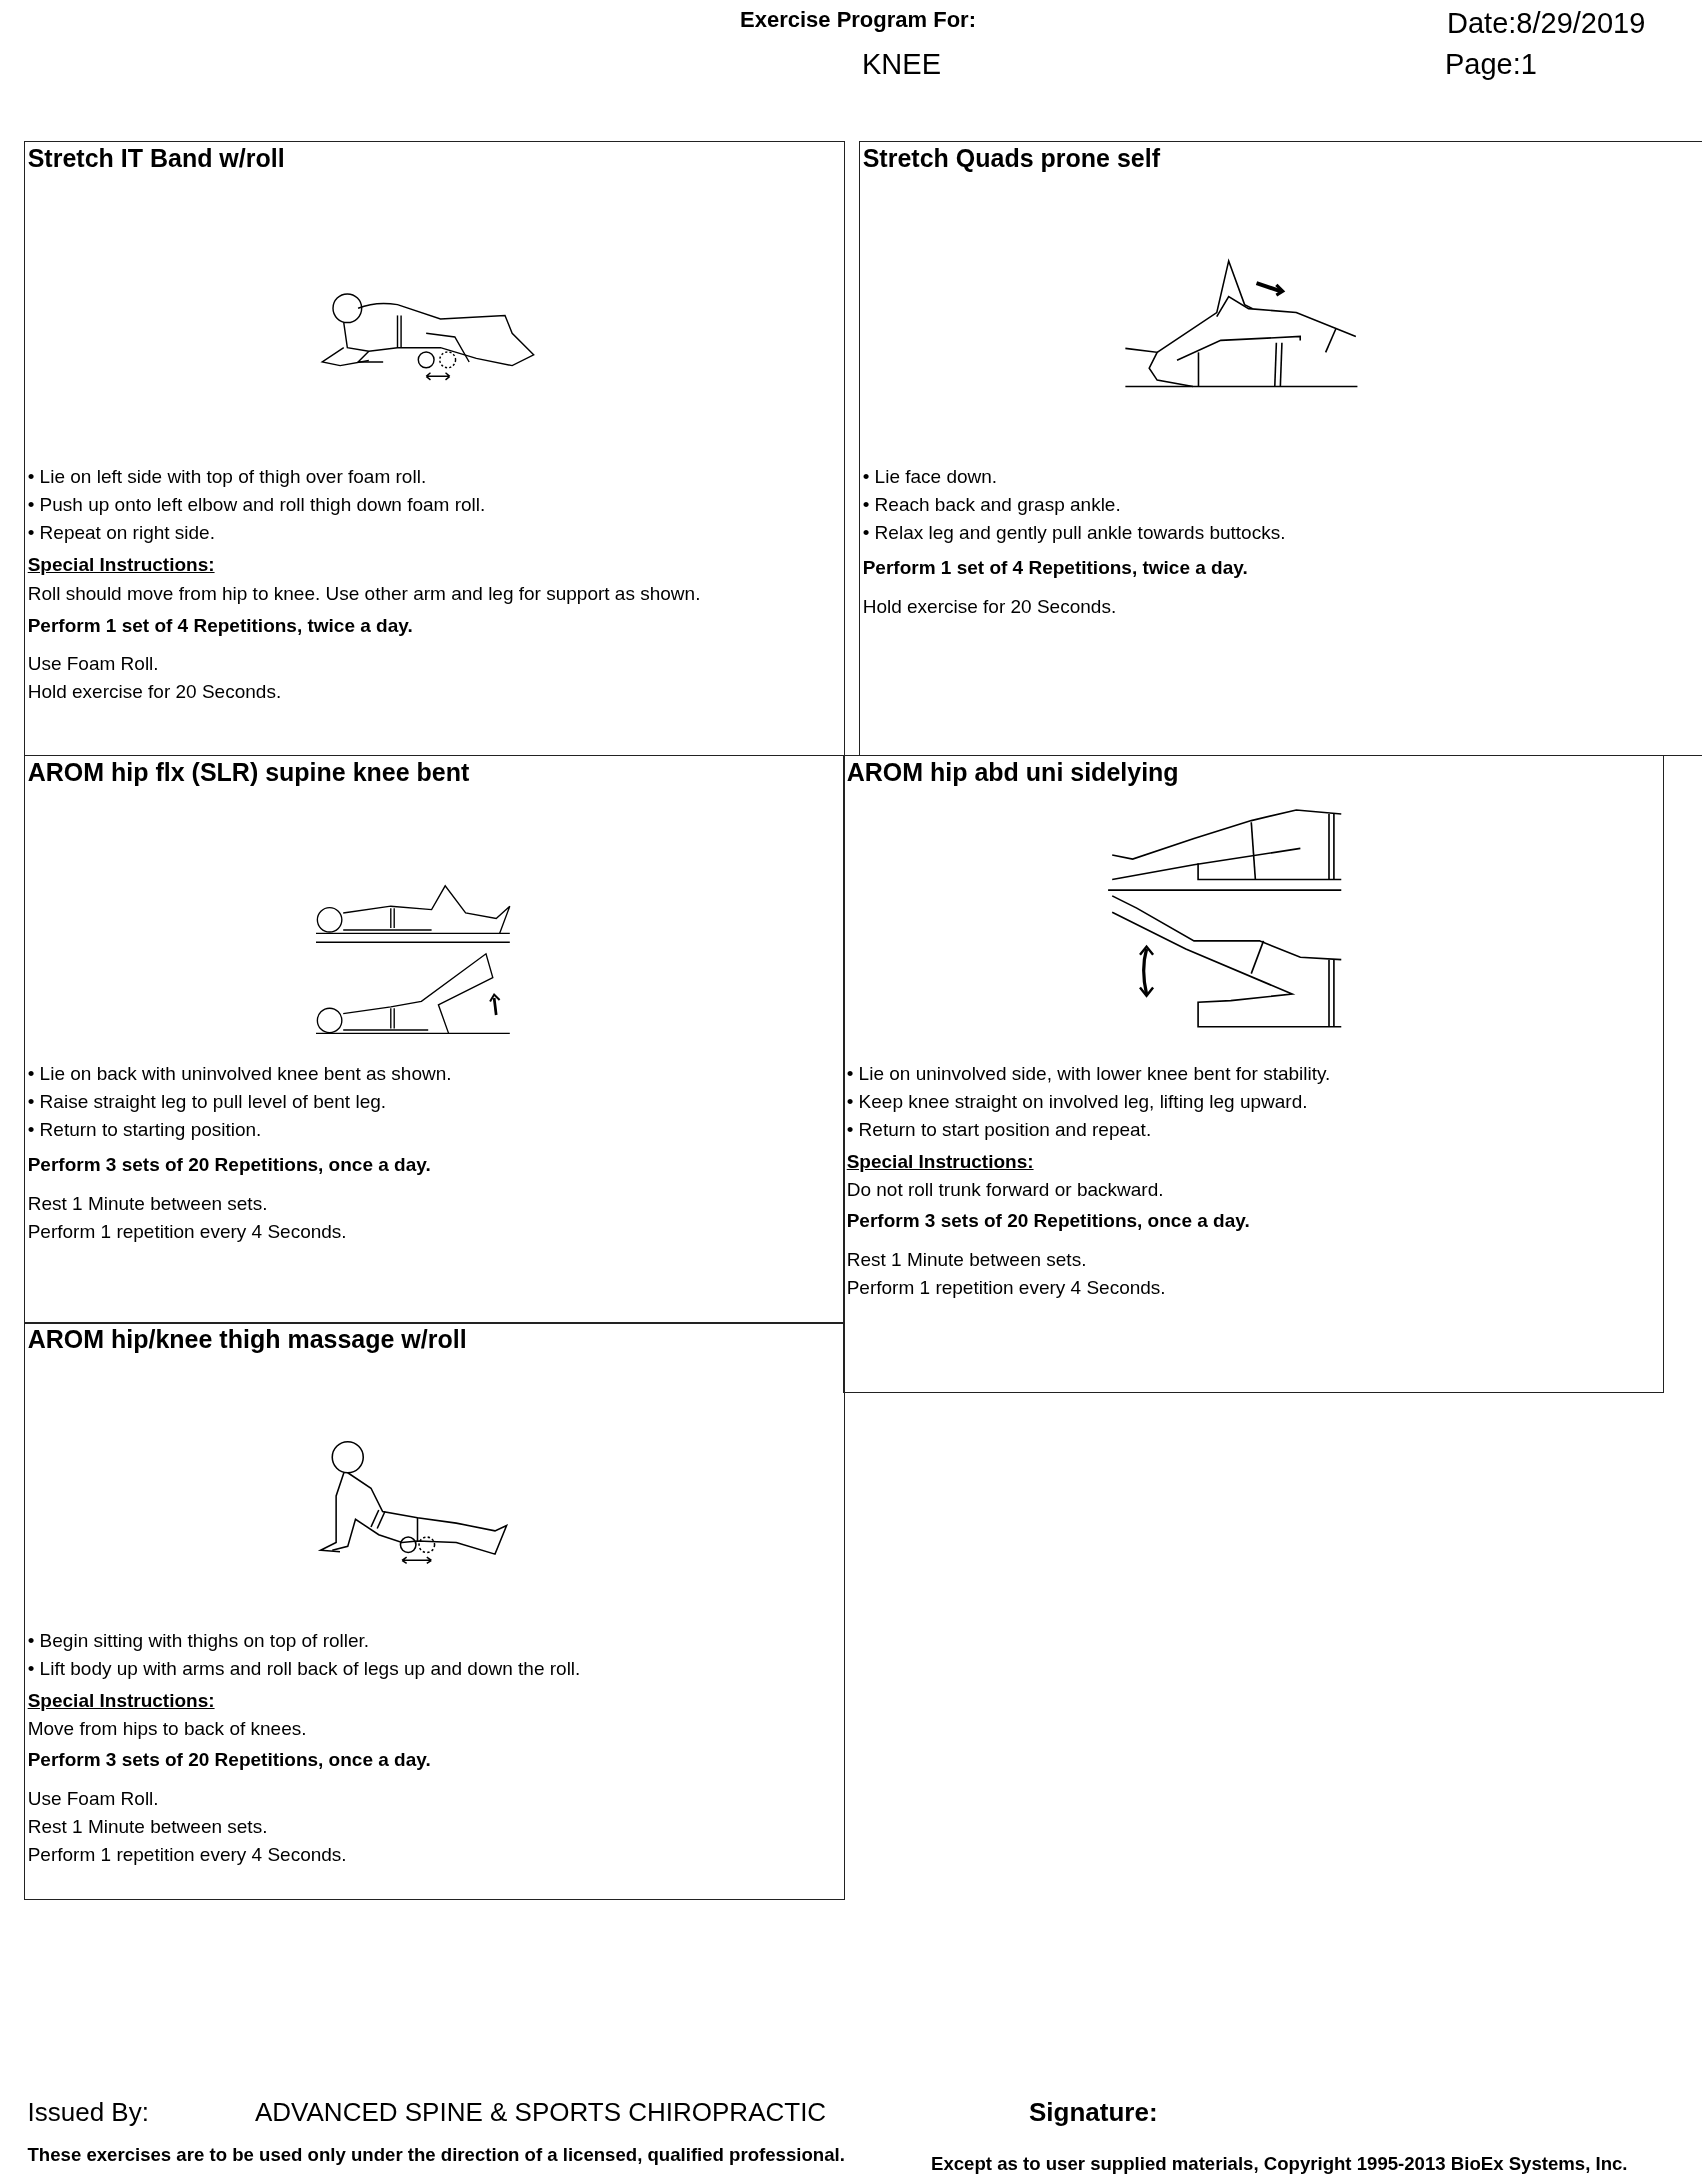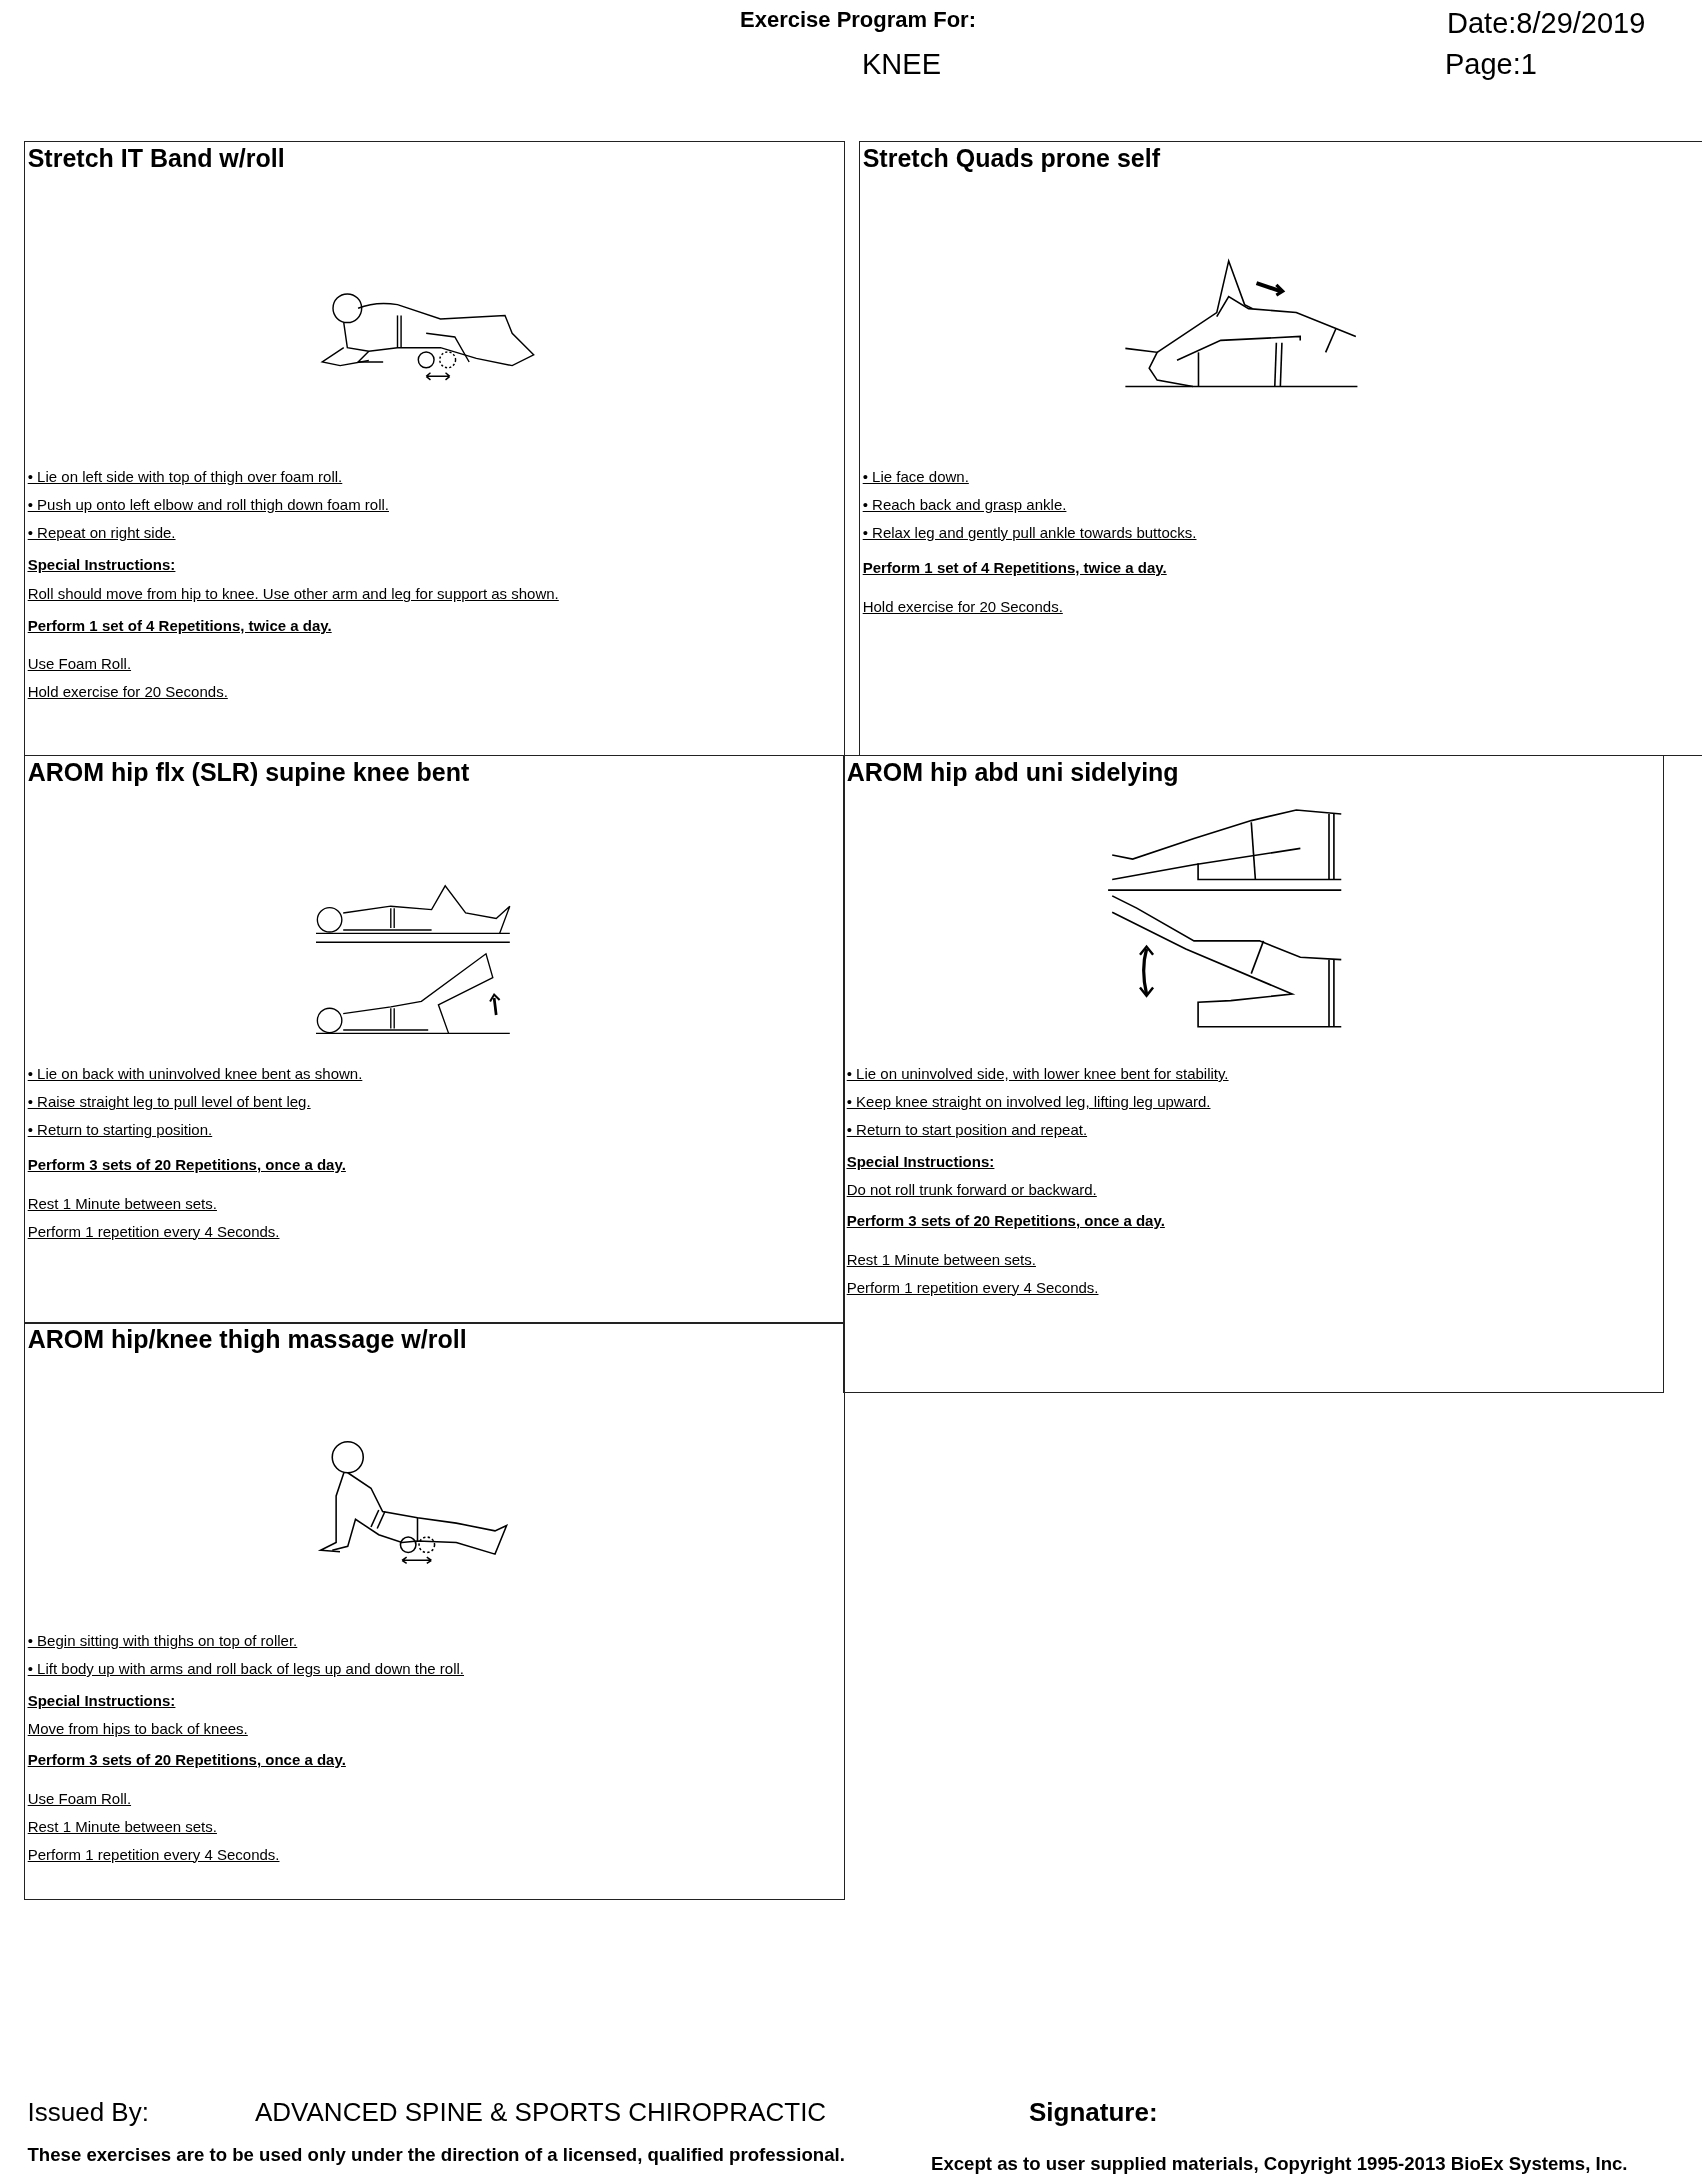--- a/index.html
+++ b/index.html
@@ -4,21 +4,21 @@
 <style>
   html, body { margin:0; padding:0; background:#ffffff; }
   body { width:1702px; height:2183px; position:relative; font-family:"Liberation Sans", sans-serif; color:#000; overflow:hidden; }
   .abs { position:absolute; }
   .hdr-title { left:740px; top:7px; font-size:22px; font-weight:bold; }
   .hdr-sub { left:862px; top:48px; font-size:29px; }
   .hdr-date { left:1447px; top:7px; font-size:29px; }
   .hdr-page { left:1445px; top:48px; font-size:29px; }
   .cell { position:absolute; box-sizing:border-box; border:1.8px solid #222; overflow:hidden; }
   .cell-title { position:absolute; left:2.7px; top:1.8px; font-size:25px; font-weight:bold; white-space:nowrap; }
-  .cell-body { position:absolute; left:2.7px; right:5.3px; font-size:15px; line-height:28px;text-decoration:underline; }
+  .cell-body { position:absolute; left:2.7px; right:5.3px; font-size:19px; line-height:28px; }
   .cell-body .bl { white-space:nowrap; }
   .si-label { font-weight:bold; text-decoration:underline; margin-top:3.5px; }
   .perform { font-weight:bold; margin-top:3.5px; margin-bottom:10.6px; }
   .illus { position:absolute; }
   .illus svg { width:100%; height:100%; }
   .ft-issued-label { left:27.5px; top:2097px; font-size:26px; font-weight:normal; }
   .ft-issued-value { left:255px; top:2097px; font-size:26px; }
   .ft-sign { left:1029px; top:2097px; font-size:26px; font-weight:bold; }
   .ft-disclaimer { left:27.5px; top:2144px; font-size:18.6px; font-weight:bold; }
   .ft-copyright { left:931px; top:2183px; font-size:18.6px; font-weight:bold; transform:translateY(-30px); }

